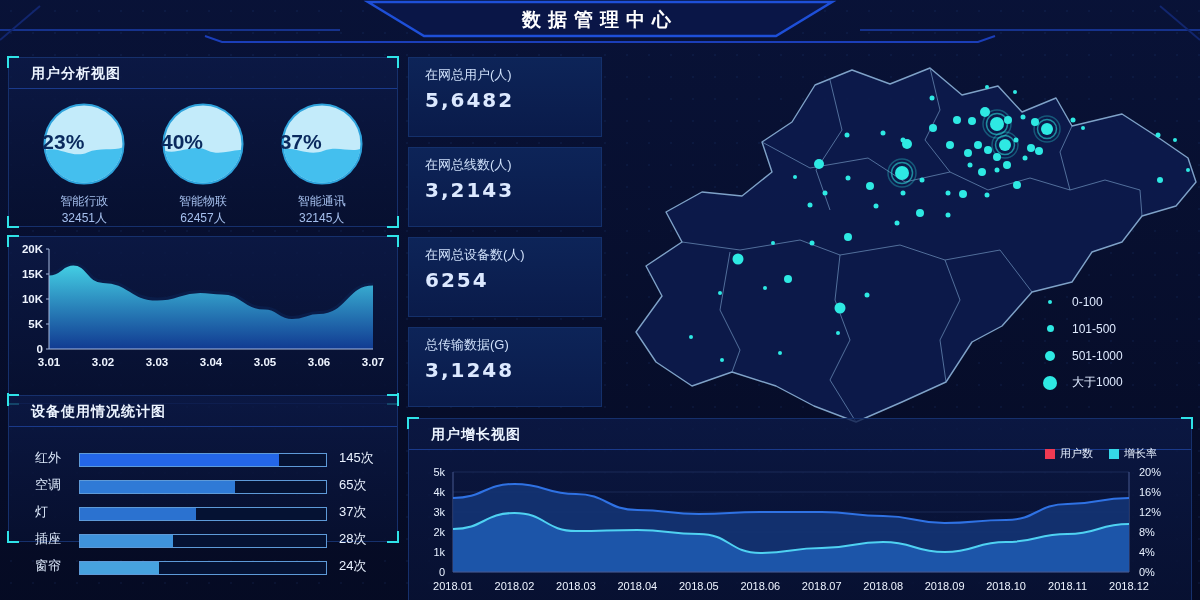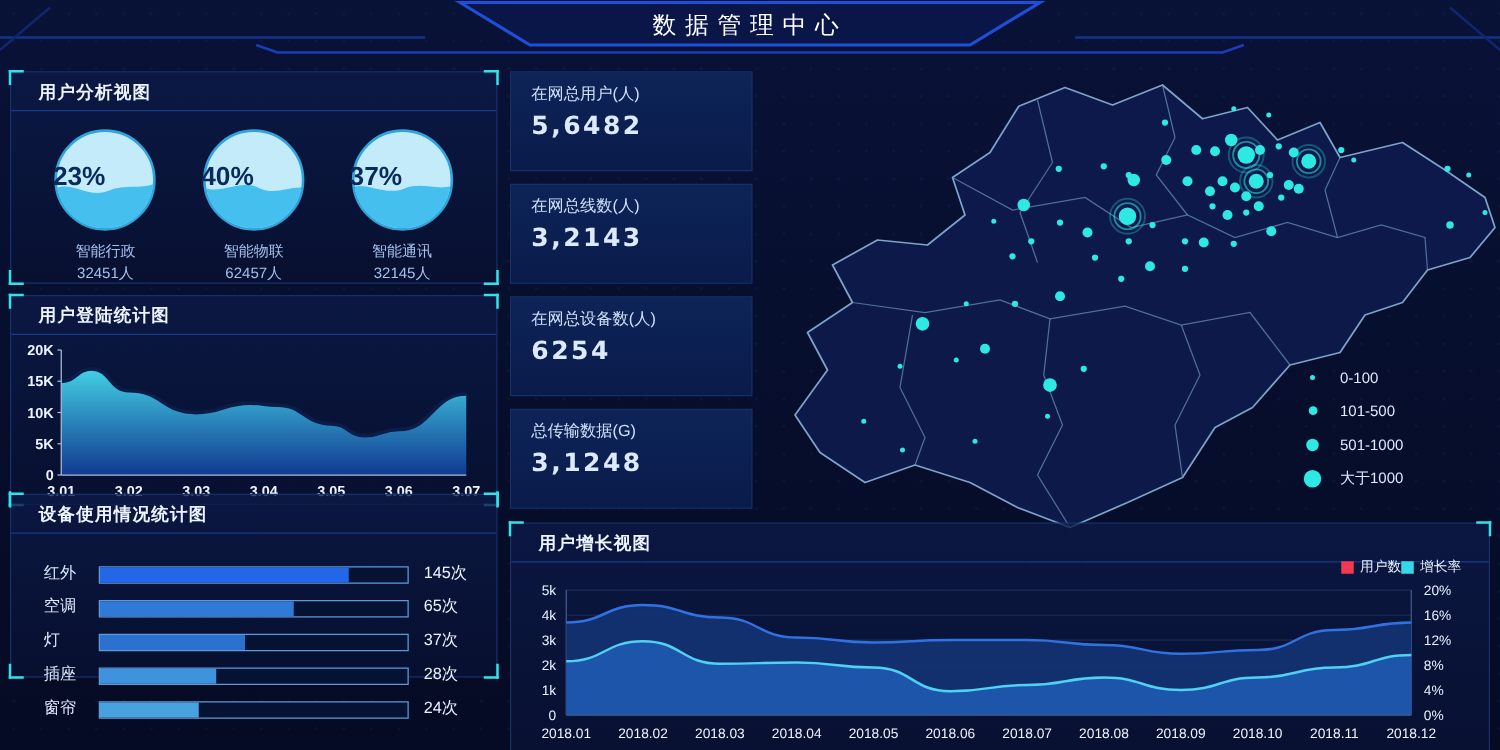--- a/index.html
+++ b/index.html
@@ -12,21 +12,21 @@
     background-size:22px 22px,100% 100%;
     color:#e8f1ff;
   }
   svg{overflow:visible;display:block}
 
   
   #header{position:absolute;left:0;top:0;width:1200px;height:46px}
   #header-deco{position:absolute;left:0;top:0}
   #page-title{
     position:absolute;left:0;top:7px;width:1200px;text-align:center;
-    font-size:19px;font-weight:normal;letter-spacing:7px;color:#ffffff;
+    font-size:19px;font-weight:bold;letter-spacing:7px;color:#ffffff;
   }
 
   
   .panel{
     position:absolute;box-sizing:border-box;
     background:linear-gradient(180deg,rgba(12,26,72,.78),rgba(7,16,48,.88));
     border:1px solid #16306c;
   }
   .panel-head{
     height:30px;line-height:30px;padding-left:22px;
@@ -76,21 +76,21 @@
   #map-wrap{position:absolute;left:600px;top:40px;width:600px;height:380px}
   .map-legend{position:absolute;left:1042px;top:288px}
   .map-legend-row{display:flex;align-items:center;height:27px;gap:14px}
   .dot-box{width:16px;display:flex;justify-content:center}
   .map-legend-dot{background:#2ee9e3;border-radius:50%;flex:none}
   .s1{width:4px;height:4px}.s2{width:7px;height:7px}.s3{width:10px;height:10px}.s4{width:14px;height:14px}
   .map-legend-label{font-size:12px;color:#dfeaff}
 
   
   #panel-growth{left:408px;top:418px;width:784px;height:216px}
-  #growth-legend{position:absolute;top:27px;right:22px;display:flex;align-items:center}
+  #growth-legend{position:absolute;top:27px;right:34px;display:flex;gap:16px;align-items:center}
   .legend-item{display:flex;align-items:center;gap:5px;font-size:11px;color:#e8f1ff}
   .legend-swatch{width:10px;height:10px;display:inline-block}
   #growth-chart{padding:12px 0 0 4px}
 </style>
 </head>
 <body>
 
 <div id="header">
   <svg id="header-deco" width="1200" height="46">
     <path d="M368,2 L424,36 L776,36 L832,2 Z" fill="#0a1647" stroke="#1e4fd8" stroke-width="2.5"></path>
@@ -165,21 +165,20 @@
       </div>
     </div>
   </div>
 </div>
 
 <div class="panel" id="panel-login">
   <span class="corner tl"></span>
   <span class="corner tr"></span>
   <span class="corner bl"></span>
   <span class="corner br"></span>
-  <div class="panel-head">用户登陆统计图</div>
   <div id="login-chart">
     <svg id="login-svg" width="374" height="130">
         <defs>
           <linearGradient id="lgA" x1="0" y1="0" x2="0" y2="1">
             <stop offset="0" stop-color="#47dbee" stop-opacity=".95"></stop>
             <stop offset="1" stop-color="#123f9c" stop-opacity=".9"></stop>
           </linearGradient>
         </defs>
         <path d="M36,33 C48.15,33 48.15,23 60.3,23 C75.15,23 75.15,40.49999999999999 90,40.49999999999999 C117,40.49999999999999 117,58 144,58 C165.6,58 165.6,50.50000000000001 187.2,50.50000000000001 C198,50.50000000000001 198,51.99999999999999 208.8,51.99999999999999 C230.4,51.99999999999999 230.4,67 252,67 C265.5,67 265.5,76.5 279,76.5 C292.5,76.5 292.5,71.5 306,71.5 C333,71.5 333,43 360,43 L360,108 L36,108 Z" fill="url(#lgA)"></path>
         <path d="M36,33 C48.15,33 48.15,23 60.3,23 C75.15,23 75.15,40.49999999999999 90,40.49999999999999 C117,40.49999999999999 117,58 144,58 C165.6,58 165.6,50.50000000000001 187.2,50.50000000000001 C198,50.50000000000001 198,51.99999999999999 208.8,51.99999999999999 C230.4,51.99999999999999 230.4,67 252,67 C265.5,67 265.5,76.5 279,76.5 C292.5,76.5 292.5,71.5 306,71.5 C333,71.5 333,43 360,43" fill="none" stroke="#0a1c48" stroke-width="3"></path>

